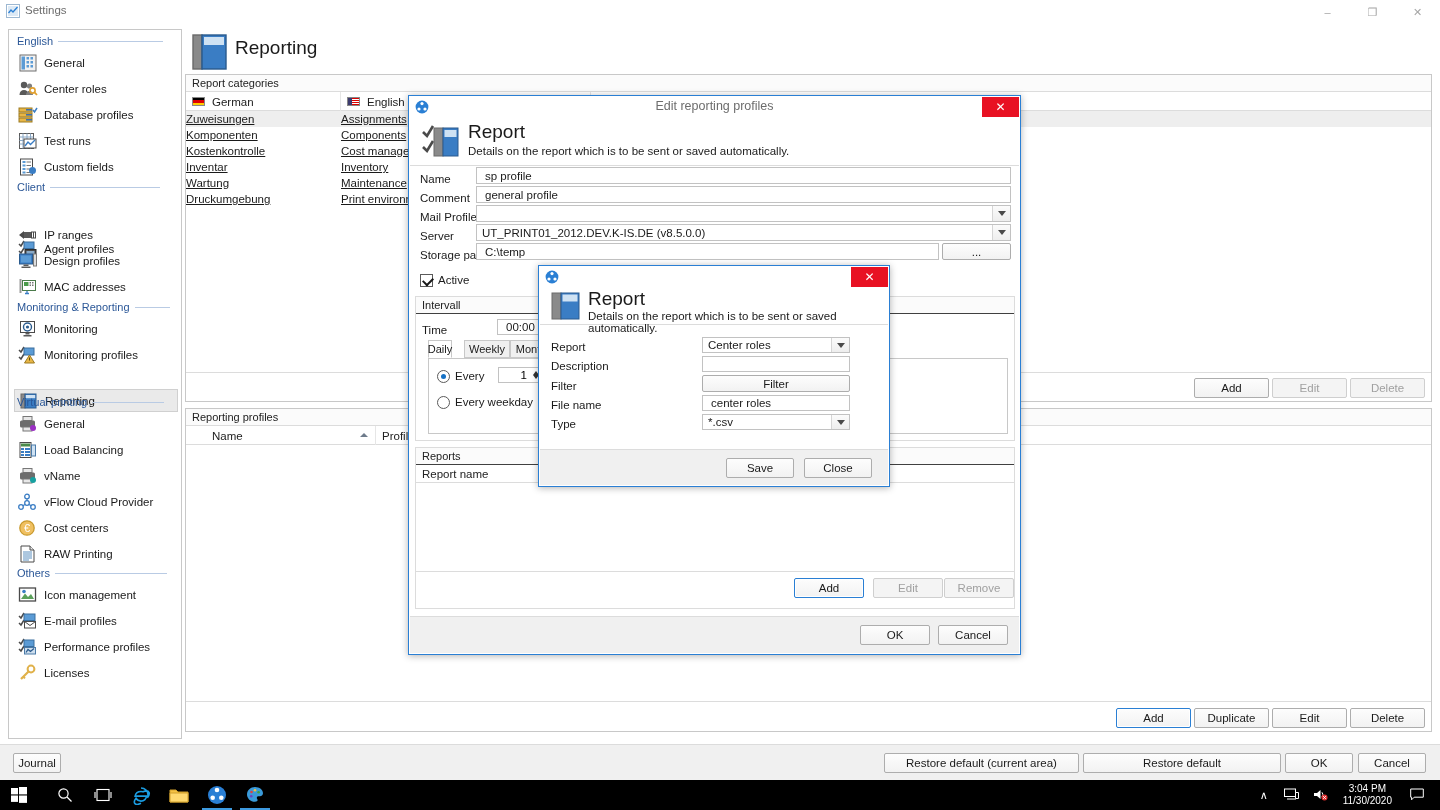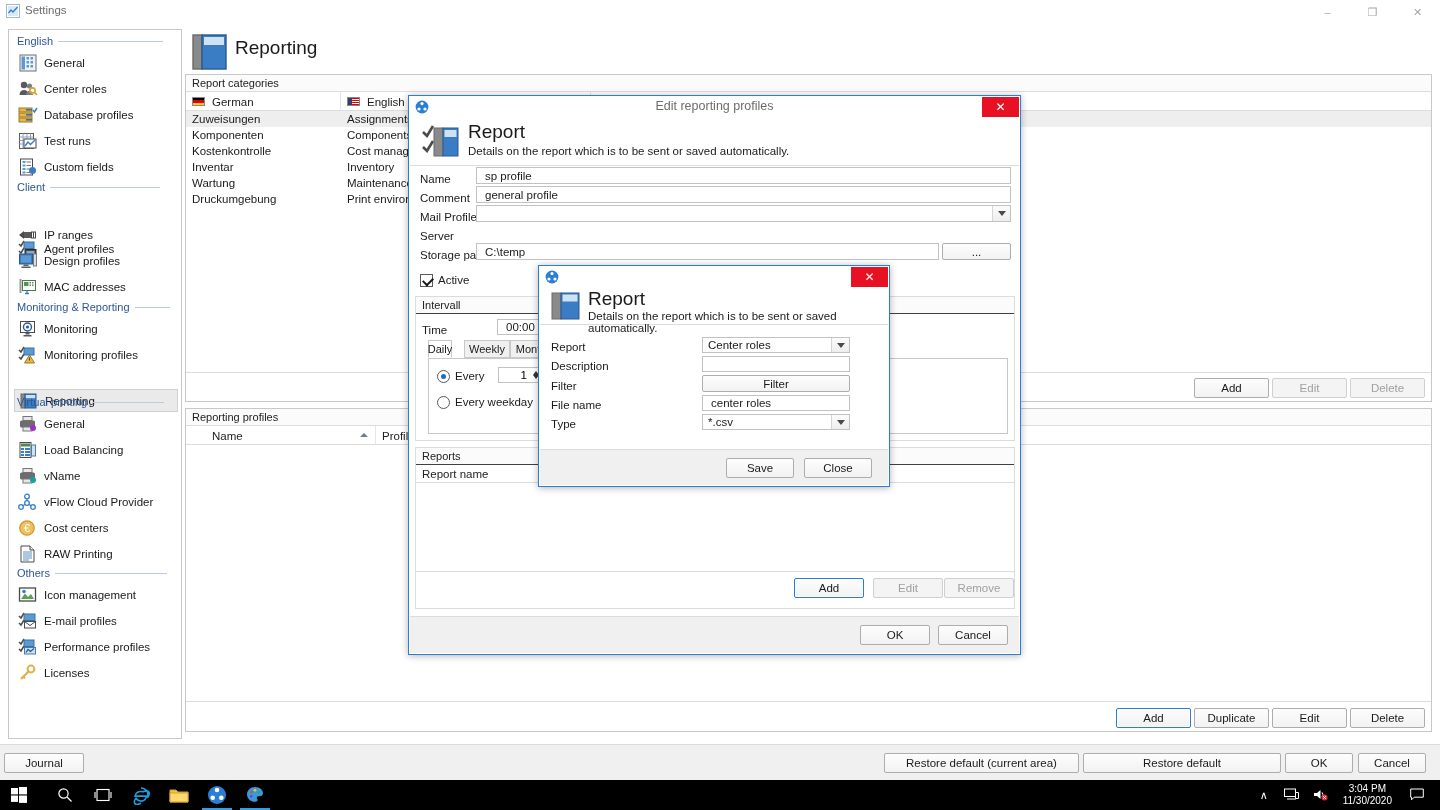--- a/index.html
+++ b/index.html
@@ -36,21 +36,21 @@
   .page-title { position:absolute; left:50px; top:8px; font-size:19px; color:#1a1a1a; }
   .page-icon { position:absolute; left:6px; top:2px; width:38px; height:42px; }
 
   .panel { position:absolute; background:#ffffff; border:1px solid #c8c8c8; }
   .panel-cap { position:absolute; left:0; top:0; right:0; height:17px; background:#fbfbfb; border-bottom:1px solid #dcdcdc;
                font-size:11px; color:#222; padding:2px 0 0 6px; }
   .grid-head { position:absolute; left:0; right:0; height:19px; background:#ffffff; border-bottom:1px solid #dcdcdc; }
   .gh-cell { position:absolute; top:0; height:19px; font-size:11.5px; color:#222; display:flex; align-items:center; border-right:1px solid #e6e6e6; padding-left:6px; }
   .row { position:absolute; left:0; right:0; height:16px; font-size:11.5px; color:#1a1a1a; }
   .row.alt { background:#eeeeee; }
-  .cell { position:absolute; top:0; height:16px; display:flex; align-items:center; padding-left:6px; white-space:nowrap; overflow:hidden; }
+  .cell { position:absolute; top:0; height:16px; display:flex; align-items:center; white-space:nowrap; overflow:hidden;text-decoration:underline; }
   .flag { width:13px; height:9px; display:inline-block; margin-right:7px; border:1px solid #888; position:relative; overflow:hidden; }
   .flag-de i { position:absolute; left:0; right:0; height:33.4%; display:block; }
   .sortarrow { position:absolute; right:7px; top:7px; width:0;height:0;border-left:4px solid transparent;border-right:4px solid transparent;border-bottom:4px solid #6e7b8b; }
 
   
   .btn { position:absolute; background:linear-gradient(#fdfdfd,#f2f2f2); border:1px solid #adadad; border-radius:2px;
          font-size:11.5px; color:#1a1a1a; display:flex; align-items:center; justify-content:center; cursor:default; }
   .btn.def { border:1px solid #2a7fd4; box-shadow:inset 0 0 0 1px #ffffff; }
   .btn.dis { color:#a0a0a0; border-color:#cfcfcf; background:#f4f4f4; }
 
@@ -500,21 +500,21 @@
       </div>
       <div style="position:absolute;left:0;right:0;top:292px;height:1px;background:#dcdcdc;"></div>
       <div class="btn def" style="left:930px;top:299px;width:75px;height:20px;">Add</div>
       <div class="btn" style="left:1008px;top:299px;width:75px;height:20px;">Duplicate</div>
       <div class="btn" style="left:1086px;top:299px;width:75px;height:20px;">Edit</div>
       <div class="btn" style="left:1164px;top:299px;width:75px;height:20px;">Delete</div>
     </div>
   </div>
 
   <div class="footer">
-    <div class="btn" style="left:4px;top:8px;width:80px;height:20px;">Journal</div>
+    <div class="btn" style="left:13px;top:8px;width:48px;height:20px;">Journal</div>
     <div class="btn" style="left:884px;top:8px;width:195px;height:20px;">Restore default (current area)</div>
     <div class="btn" style="left:1083px;top:8px;width:198px;height:20px;">Restore default</div>
     <div class="btn" style="left:1285px;top:8px;width:68px;height:20px;">OK</div>
     <div class="btn" style="left:1358px;top:8px;width:68px;height:20px;">Cancel</div>
   </div>
 
   <div class="dlg" style="left:408px; top:95px; width:613px; height:560px;">
     <div class="dlg-tb">
       <span class="dlg-tb-ico">
         <svg width="14" height="14" viewBox="0 0 14 14">
@@ -552,20 +552,26 @@
 
     <div class="fl" style="left:11px; top:115px;">Mail Profile</div>
     <div class="combo" style="left:67px; top:109px; width:535px; height:17px;">
       <span></span>
       <span class="arrow">
           <i class="chev"></i>
         </span>
     </div>
 
     <div class="fl" style="left:11px; top:134px;">Server</div>
+    <div class="combo" style="left:67px; top:128px; width:535px; height:17px;">
+      <span>UT_PRINT01_2012.DEV.K-IS.DE (v8.5.0.0)</span>
+      <span class="arrow">
+          <i class="chev"></i>
+        </span>
+    </div>
 
     <div class="fl" style="left:11px; top:153px;">Storage path</div>
     <div class="inp" style="left:67px; top:147px; width:463px; height:17px;">C:\temp</div>
     <div class="btn" style="left:533px; top:147px; width:69px; height:17px;">...</div>
 
     <div class="cb" style="left:11px; top:178px;"></div>
     <div class="fl" style="left:29px; top:178px;">Active</div>
 
     <div class="grpbox" style="left:6px; top:200px; width:600px; height:145px;">
       <div class="grpbox-cap">Intervall</div>

